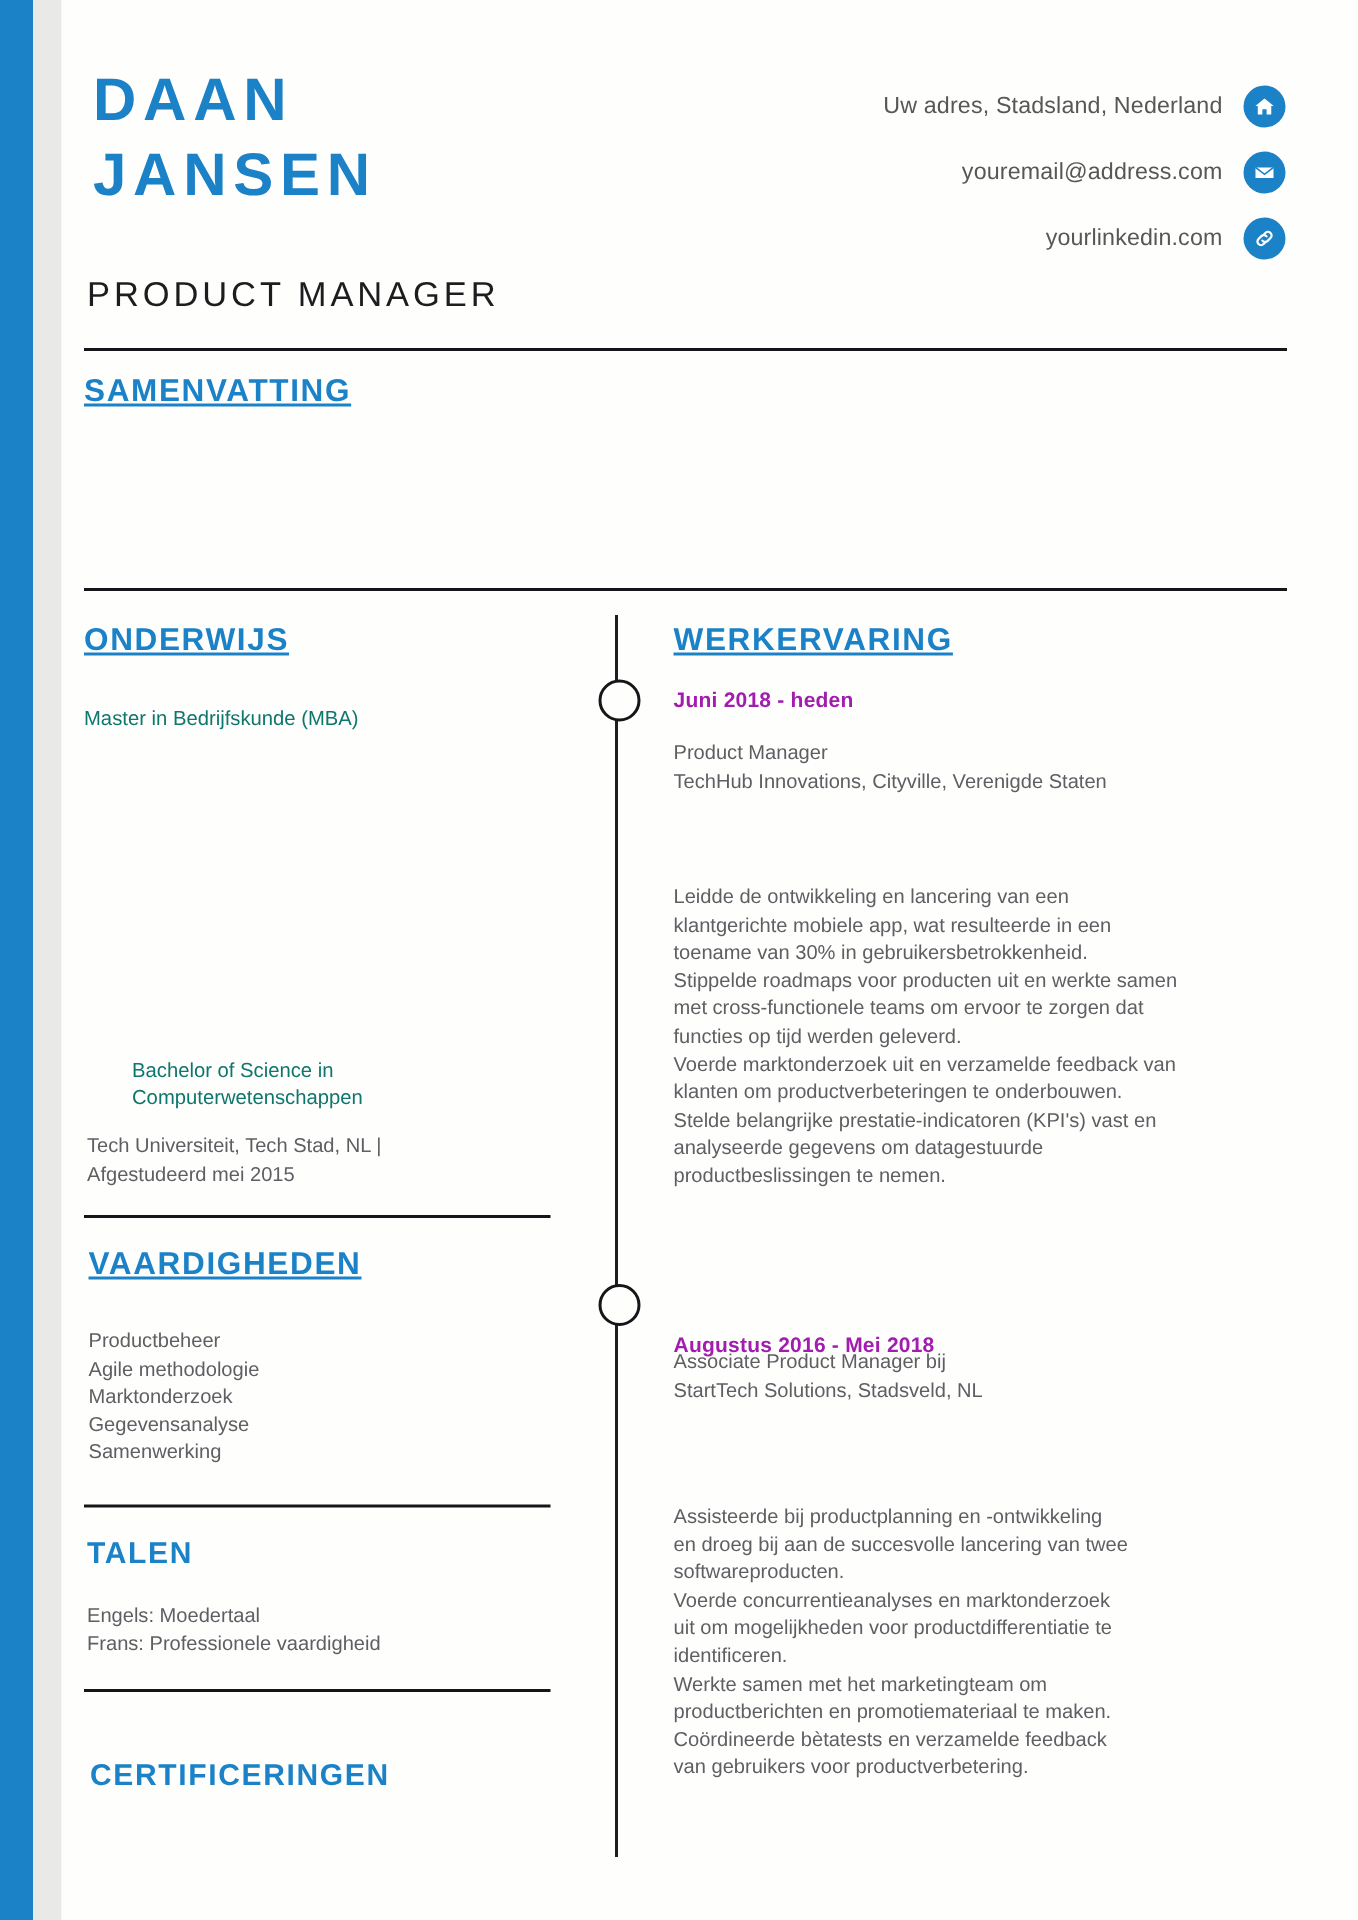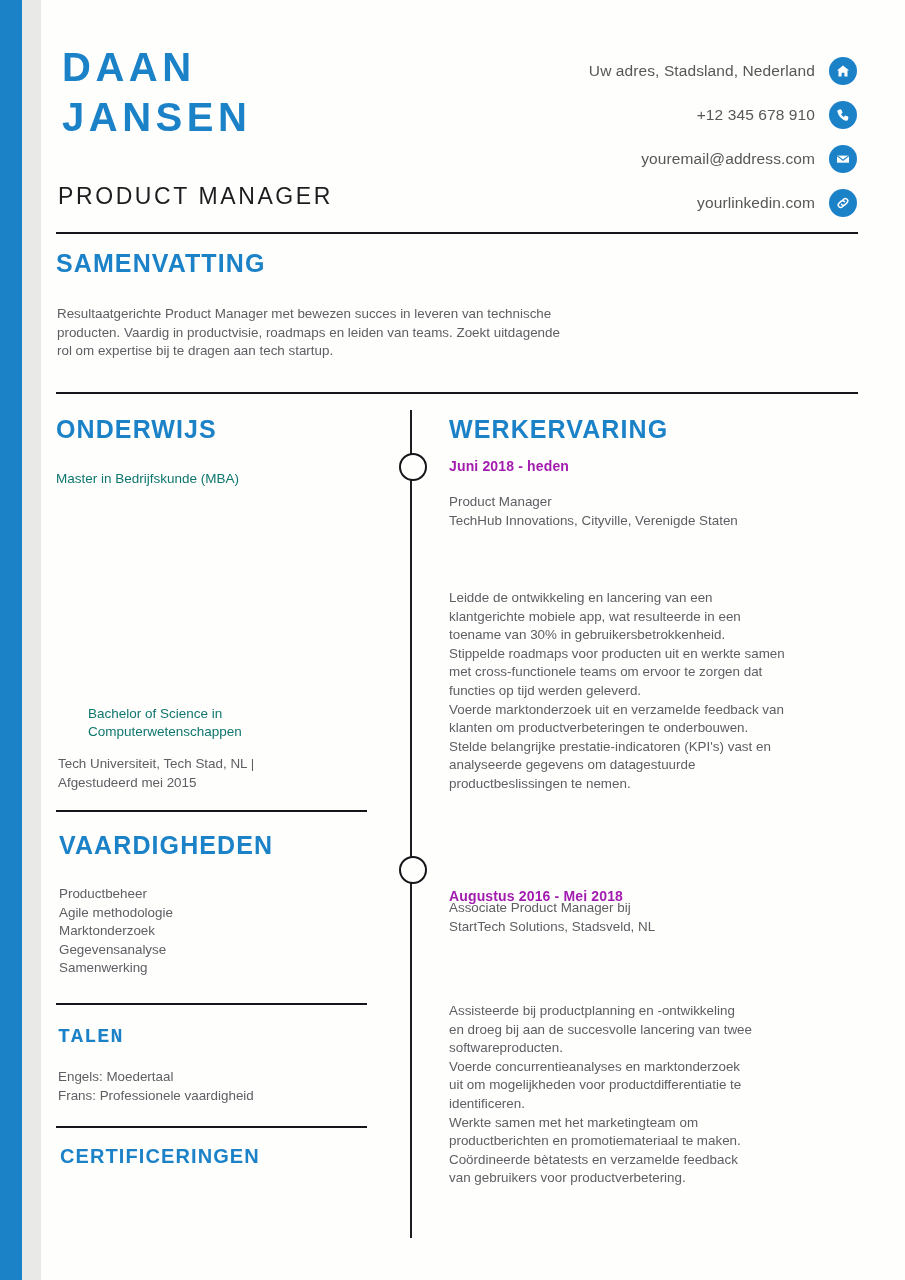--- a/index.html
+++ b/index.html
@@ -118,21 +118,21 @@
   .rule-left { left: 56px; width: 311px; }
 
   
   .sec-head {
     position: absolute;
     color: #1c82c8;
     font-weight: 700;
     letter-spacing: 1.1px;
     white-space: nowrap;
   }
-  .sec-head.big { font-size: 25px; }
+  .sec-head.big { font-size: 21px; text-decoration: underline; }
   .sec-head.mid { font-size: 20px; }
 
   
   .body-text {
     position: absolute;
     color: #5e5e63;
     font-size: 13.4px;
     line-height: 18.6px;
     font-weight: 400;
     white-space: pre-line;
@@ -193,28 +193,20 @@
 
     <div class="contact-row">
       <span class="contact-text">Uw adres, Stadsland, Nederland</span>
       <span class="contact-icon">
         <svg width="16" height="16" viewBox="0 0 16 16">
             <path d="M8 2.6 1.9 7.6h1.6v5.8h3.1V9.8h2.8v3.6h3.1V7.6h1.6L8 2.6z" fill="#ffffff"></path>
           </svg>
       </span>
     </div>
 
-    <div class="contact-row">
-      <span class="contact-text">+12 345 678 910</span>
-      <span class="contact-icon">
-        <svg width="16" height="16" viewBox="0 0 16 16">
-            <path d="M5.2 2.3 3.2 3.1c-.7.3-1 1-.8 1.7.7 2.6 2 4.6 3.7 6.1 1.7 1.6 3.6 2.5 5.2 2.8.7.1 1.4-.3 1.6-1l.5-1.9c.1-.5-.1-1-.6-1.2l-2-.9c-.4-.2-.9 0-1.2.4l-.6.9C7.6 9.3 6.6 8.2 6.1 6.9l.9-.6c.4-.3.6-.8.4-1.2l-.9-2c-.2-.5-.8-.8-1.3-.8z" fill="#ffffff"></path>
-          </svg>
-      </span>
-    </div>
 
     <div class="contact-row">
       <span class="contact-text">youremail@address.com</span>
       <span class="contact-icon">
         <svg width="16" height="16" viewBox="0 0 16 16">
             <path d="M2 4.6h12v7.1H2V4.6z" fill="#ffffff"></path>
             <path d="M2 4.6 8 9.2l6-4.6" fill="none" stroke="#1c82c8" stroke-width="1.1"></path>
           </svg>
       </span>
     </div>
@@ -226,23 +218,20 @@
           <path d="M6.6 9.4a2.4 2.4 0 0 0 3.5.2l1.9-1.9a2.4 2.4 0 1 0-3.4-3.4l-1 1"></path>
           <path d="M9.4 6.6a2.4 2.4 0 0 0-3.5-.2L4 8.3a2.4 2.4 0 1 0 3.4 3.4l1-1"></path>
         </svg>
       </span>
     </div>
   </div>
 
   <div class="rule rule-full" style="top:232px;"></div>
 
   <div class="sec-head big" style="left:56px; top:249px;">SAMENVATTING</div>
-  <div class="body-text" style="left:57px; top:305px; width:640px;">Resultaatgerichte Product Manager met bewezen succes in leveren van technische
-producten. Vaardig in productvisie, roadmaps en leiden van teams. Zoekt uitdagende
-rol om expertise bij te dragen aan tech startup.</div>
 
   <div class="rule rule-full" style="top:392px;"></div>
 
   <div class="timeline-line"></div>
   <div class="timeline-dot" style="top:453px;"></div>
   <div class="timeline-dot" style="top:856px;"></div>
 
   <div class="sec-head big" style="left:56px; top:415px;">ONDERWIJS</div>
 
   <div class="sub-head" style="left:56px; top:470px; width:320px;">Master in Bedrijfskunde (MBA)</div>
@@ -256,27 +245,27 @@
 
   <div class="sec-head big" style="left:59px; top:831px;">VAARDIGHEDEN</div>
   <div class="body-text" style="left:59px; top:885px; width:315px;">Productbeheer
 Agile methodologie
 Marktonderzoek
 Gegevensanalyse
 Samenwerking</div>
 
   <div class="rule rule-left" style="top:1003px;"></div>
 
-  <div class="sec-head mid" style="left:58px; top:1025px;font-family:Liberation Mono, monospace;">TALEN</div>
+  <div class="sec-head mid" style="left:58px; top:1025px;">TALEN</div>
   <div class="body-text" style="left:58px; top:1068px; width:315px;">Engels: Moedertaal
 Frans: Professionele vaardigheid</div>
 
   <div class="rule rule-left" style="top:1126px;"></div>
 
-  <div class="sec-head mid" style="left:60px; top:1145px;">CERTIFICERINGEN</div>
+  <div class="sec-head mid" style="left:60px; top:1173px;">CERTIFICERINGEN</div>
 
   <div class="sec-head big" style="left:449px; top:415px;">WERKERVARING</div>
 
   <div class="date-head" style="left:449px; top:458px;">Juni 2018 - heden</div>
   <div class="body-text" style="left:449px; top:493px; width:420px;">Product Manager
 TechHub Innovations, Cityville, Verenigde Staten</div>
   <div class="body-text" style="left:449px; top:589px; width:425px;">Leidde de ontwikkeling en lancering van een
 klantgerichte mobiele app, wat resulteerde in een
 toename van 30% in gebruikersbetrokkenheid.
 Stippelde roadmaps voor producten uit en werkte samen

